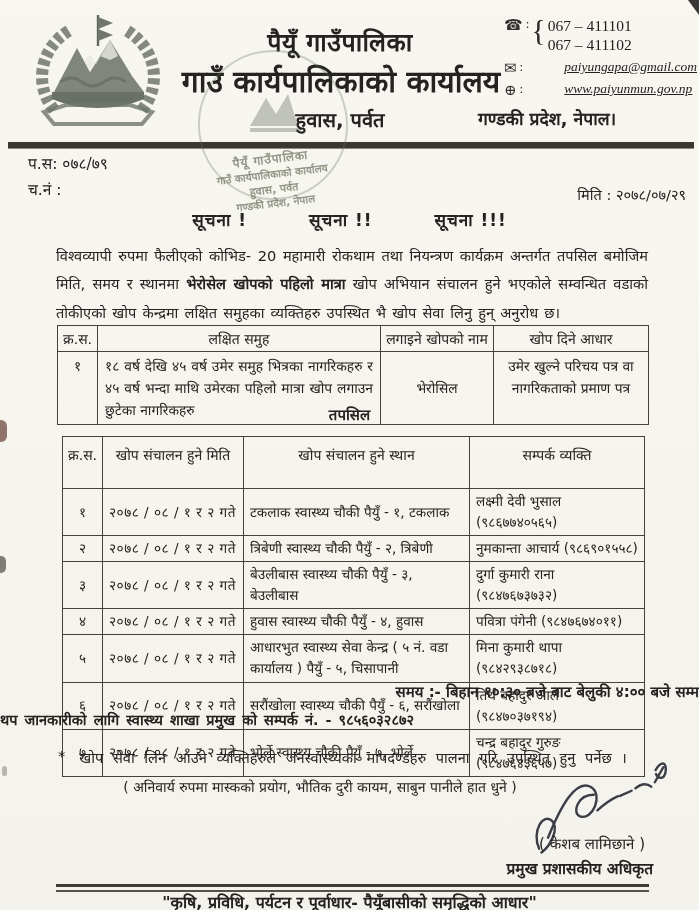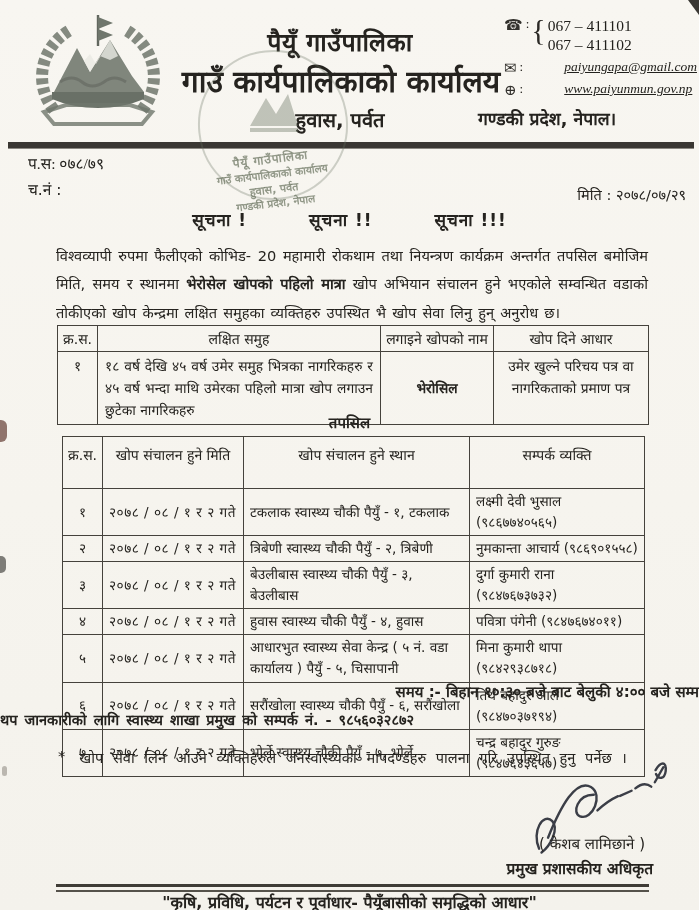--- a/index.html
+++ b/index.html
@@ -21,21 +21,21 @@
   .contact{position:absolute;right:10px;top:16px;width:185px;font-family:"Liberation Serif","DejaVu Serif",serif;}
   .c-row{display:flex;align-items:flex-start;margin-bottom:4px;}
   .c-icon{font-size:15px;line-height:1.2;margin-right:3px;color:#33312d;}
   .c-colon{margin-right:2px;font-size:13px;}
   .brace{font-size:30px;font-weight:400;line-height:.95;margin-right:2px;color:#2c2a26;}
   .phones{display:flex;flex-direction:column;font-size:15.5px;line-height:1.25;color:#21201c;}
   .link{font-style:italic;text-decoration:underline;font-size:13.5px;color:#23221e;margin-left:39px;}
   .rule-top{position:absolute;left:8px;right:5px;top:142px;height:6px;background:#3a3733;
     box-shadow:0 1px 0 #8a8781;}
   
-  .ref1{position:absolute;left:28px;top:152px;font-size:15.5px;font-family:Liberation Serif, serif;}
+  .ref1{position:absolute;left:28px;top:152px;font-size:15.5px;}
   .ref2{position:absolute;left:28px;top:178px;font-size:15.5px;}
   .issue-date{position:absolute;right:13px;top:184px;font-size:14.5px;}
   
   .stamp-circle{position:absolute;left:198px;top:50px;width:146px;height:146px;border-radius:50%;
     border:2px solid rgba(103,113,95,.30);transform:rotate(-6deg);}
   .stamp-emblem{position:absolute;left:246px;top:84px;width:56px;height:52px;opacity:.38;}
   .stamp-text{position:absolute;left:188px;top:150px;width:170px;transform:rotate(-7deg);
     color:rgba(92,103,82,.66);text-align:center;font-weight:600;}
   .stamp-text .s1{font-size:12px;letter-spacing:1px;}
   .stamp-text .s2{font-size:10.5px;}
@@ -46,24 +46,24 @@
     font-size:17px;font-weight:700;letter-spacing:1px;}
   .body-par{position:absolute;left:56px;top:242px;width:592px;text-align:justify;
     font-size:14.6px;line-height:1.95;word-spacing:1.5px;}
   
   table{border-collapse:collapse;table-layout:fixed;}
   td,th{border:1.5px solid #45423c;font-weight:400;}
   .t1{position:absolute;left:57px;top:325px;width:592px;font-size:13.8px;}
   .t1 th{padding:3px 4px;font-size:14px;}
   .t1 td{padding:3px 7px;vertical-align:top;line-height:1.6;text-align:center;}
   .t1 .c-sn{text-align:center;}
-  .t1 .c-vax{text-align:center;vertical-align:middle;font-weight:bold;}
+  .t1 .c-vax{text-align:center;vertical-align:middle;}
   .t1 .c-group{text-align:justify;}
   .tapasil{position:absolute;left:0;top:404px;width:100%;text-align:center;
-    font-size:15px;font-weight:700;margin-top:8px;}
+    font-size:15px;font-weight:700;}
   .t2{position:absolute;left:62px;top:436px;width:583px;font-size:13.6px;}
   .t2 th{padding:8px 4px 24px 4px;font-size:14px;vertical-align:top;}
   .t2 td{padding:2px 6px;vertical-align:middle;line-height:1.55;}
   .t2 .c-sn{text-align:center;}
   .t2 .c-date{white-space:nowrap;letter-spacing:.5px;border-radius:22px;}
   
   .time-line{position:absolute;left:0;top:681px;width:100%;text-align:right;
     font-size:15px;font-weight:700;}
   .info-line{position:absolute;left:0;top:709px;width:100%;
     font-size:14.5px;font-weight:700;word-spacing:2px;}
@@ -243,20 +243,21 @@
   </tbody>
     </table>
 
   <div class="time-line">समय :- बिहान १०:३० बजे बाट बेलुकी ४:०० बजे सम्म</div>
   <div class="info-line">थप जानकारीको लागि स्वास्थ्य शाखा प्रमुख को सम्पर्क नं.  -  ९८५६०३२८७२</div>
 
   <div class="note1">
     <span>*</span>
     <span>खोप सेवा लिन आउने व्यक्तिहरुले जनस्वास्थ्यका मापदण्डहरु पालना गरि उपस्थित हुनु पर्नेछ ।</span>
   </div>
+  <div class="note2">( अनिवार्य रुपमा मास्कको प्रयोग, भौतिक दुरी कायम, साबुन पानीले हात धुने )</div>
 
   <svg class="signature" viewBox="0 0 160 96" aria-hidden="true">
     <g fill="none" stroke="#3b3e47" stroke-width="2.4" stroke-linecap="round">
       <path d="M14 84 C 8 66, 22 48, 30 58 C 36 66, 26 82, 16 88"></path>
       <path d="M24 74 C 40 44, 58 18, 72 28 C 84 37, 70 62, 58 56 C 50 52, 58 34, 74 36"></path>
       <path d="M76 52 C 84 46, 92 42, 98 40"></path>
       <path d="M100 40 l12 -4 m4 -2 c6 -4 12 -4 16 0 m4 -4 l10 -14 m-8 2 c6 -8 12 -8 10 2 c-2 8 -8 8 -10 2"></path>
     </g>
   </svg>
   <div class="sig-name">( केशब लामिछाने )</div>

